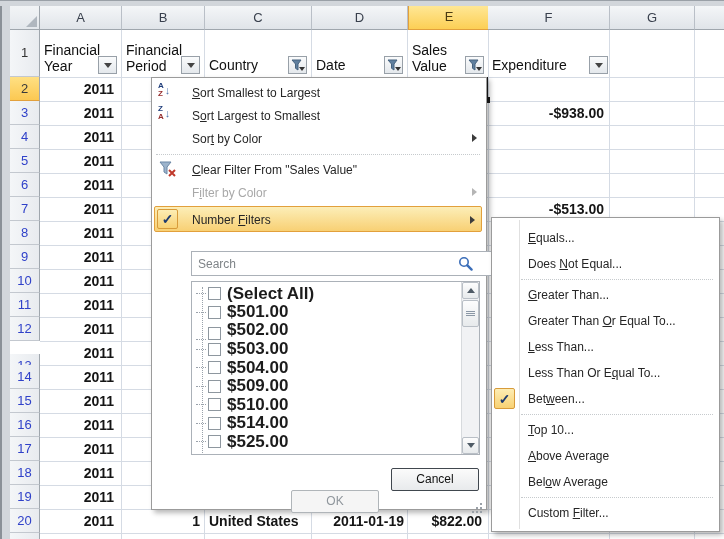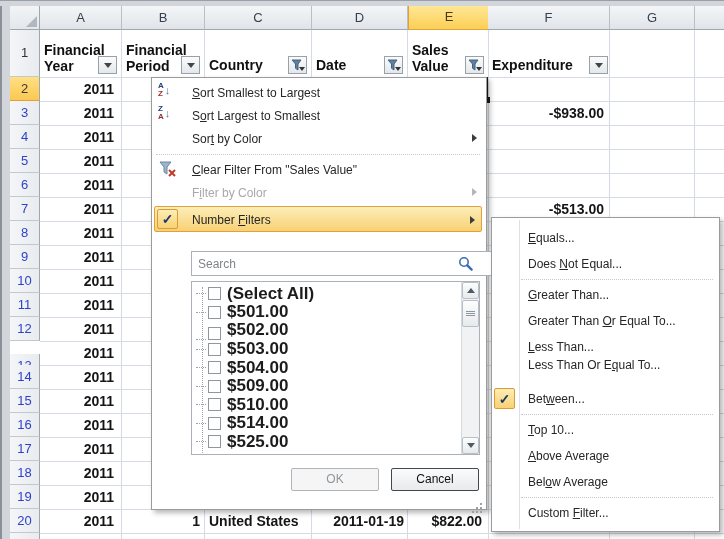--- a/index.html
+++ b/index.html
@@ -20,21 +20,21 @@
   .rhead{left:10px;width:29px;background:linear-gradient(90deg,#f4f6f8,#e8ebef);border-right:1px solid #9fa6ad;
          border-bottom:1px solid #c3c8cf;text-align:center;font-size:13px;color:#2f41c9;}
   .rhead.r1{color:#333;}
   .rhead.sel{background:linear-gradient(#ffe083,#fbc852);border-bottom:1px solid #e2a03c;color:#3a3a3a;}
   
   .gvl{top:30px;height:509px;width:1px;background:#d5dbe4;}
   .ghl{left:40px;top:77px;width:684px;height:462px;background:repeating-linear-gradient(to bottom,#d5dbe4 0 1px,transparent 1px 24px);}
   
   .ct{font-weight:bold;font-size:14px;color:#151515;line-height:24px;white-space:nowrap;}
   .ra{text-align:right;}
-  .hl{font-weight:bold;font-size:14px;color:#101010;line-height:16px;}
+  .hl{font-weight:normal;font-size:14px;color:#101010;line-height:16px;}
   
   .fbtn{width:19px;height:18px;background:linear-gradient(#fafbfc,#e4e8ec);border:1px solid #98a0a8;
         display:flex;align-items:center;justify-content:center;box-sizing:border-box;}
   .tri-d{width:0;height:0;border-left:4px solid transparent;border-right:4px solid transparent;border-top:5px solid #444;}
   
   .menu{background:#fff;border:1px solid #9b9b9b;box-shadow:3px 3px 5px rgba(0,0,0,.28);}
   .mi{left:1px;width:330px;height:23px;display:flex;align-items:center;padding-left:39px;box-sizing:border-box;}
   .mi-label,.sm-label{font-size:12px;color:#262626;white-space:nowrap;}
   .dis .mi-label span{color:#a8a8a8;}
   .k{text-decoration:underline;}
@@ -60,21 +60,21 @@
   .treev{position:absolute;left:10px;top:5px;height:166px;width:0;border-left:1px dotted #9aa2ab;}
   .fl-scroll{position:absolute;top:0;right:0;bottom:0;width:17px;background:#f1f2f4;border-left:1px solid #d7dadd;}
   .sbtn{position:absolute;left:0;width:17px;height:17px;background:linear-gradient(#fdfdfd,#e7eaec);border:1px solid #b9bfc6;
         border-radius:2px;box-sizing:border-box;display:flex;align-items:center;justify-content:center;}
   .tri-u{width:0;height:0;border-left:4px solid transparent;border-right:4px solid transparent;border-bottom:5px solid #4f5b66;}
   .tri-dn{width:0;height:0;border-left:4px solid transparent;border-right:4px solid transparent;border-top:5px solid #4f5b66;}
   .sthumb{position:absolute;left:0;top:18px;width:17px;height:27px;background:linear-gradient(#fdfdfd,#e7eaec);
           border:1px solid #b9bfc6;border-radius:2px;box-sizing:border-box;display:flex;align-items:center;justify-content:center;}
   .grip{width:9px;height:5px;background:repeating-linear-gradient(to bottom,#8a97a5 0 1px,transparent 1px 2px);}
   .btn{width:88px;height:23px;box-sizing:border-box;font-size:12px;text-align:center;line-height:21px;border-radius:2px;}
-  .btn.ok{background:#f5f5f5;border:1px solid #b0b5b9;color:#8f969c;}
+  .btn.ok{background:#f5f5f5;border:1px solid #b0b5b9;color:#8f969c;margin-top:22px;}
   .btn.cancel{background:linear-gradient(#fbfbfb,#e8eaec);border:1px solid #40474e;color:#111;}
   .rgrip{width:2px;height:2px;background:#9aa1a8;box-shadow:-4px 4px #9aa1a8,0 4px #9aa1a8,-8px 8px #9aa1a8,-4px 8px #9aa1a8,0 8px #9aa1a8;}
   
   .sm-item{left:1px;width:224px;height:26px;display:flex;align-items:center;padding-left:35px;box-sizing:border-box;}
   .gutterline{left:27px;top:2px;height:309px;width:0;border-left:1px solid #e0e0e0;}
 </style>
 </head>
 <body>
 
 <div id="screen">
@@ -332,21 +332,21 @@
     <div class="a sep" style="left:29px;top:61px;width:192px;"></div>
     <div class="a sm-item" style="top:64px;">
       <span class="sm-label"><span></span><span class="k">G</span><span>reater Than...</span></span>
     </div>
     <div class="a sm-item" style="top:116px;">
       <span class="sm-label"><span></span><span class="k">L</span><span>ess Than...</span></span>
     </div>
     <div class="a sm-item" style="top:90px;">
       <span class="sm-label"><span>Greater Than </span><span class="k">O</span><span>r Equal To...</span></span>
     </div>
-    <div class="a sm-item" style="top:128px;align-items:flex-end;">
+    <div class="a sm-item" style="top:142px;">
       <span class="sm-label"><span>Less Than Or E</span><span class="k">q</span><span>ual To...</span></span>
     </div>
     <div class="a chkbox" style="left:2px;top:170px;width:21px;height:21px;">
       <span class="chk">✓</span>
     </div>
     <div class="a sm-item" style="top:168px;">
       <span class="sm-label"><span>Bet</span><span class="k">w</span><span>een...</span></span>
     </div>
     <div class="a sep" style="left:29px;top:196px;width:192px;"></div>
     <div class="a sm-item" style="top:199px;">

